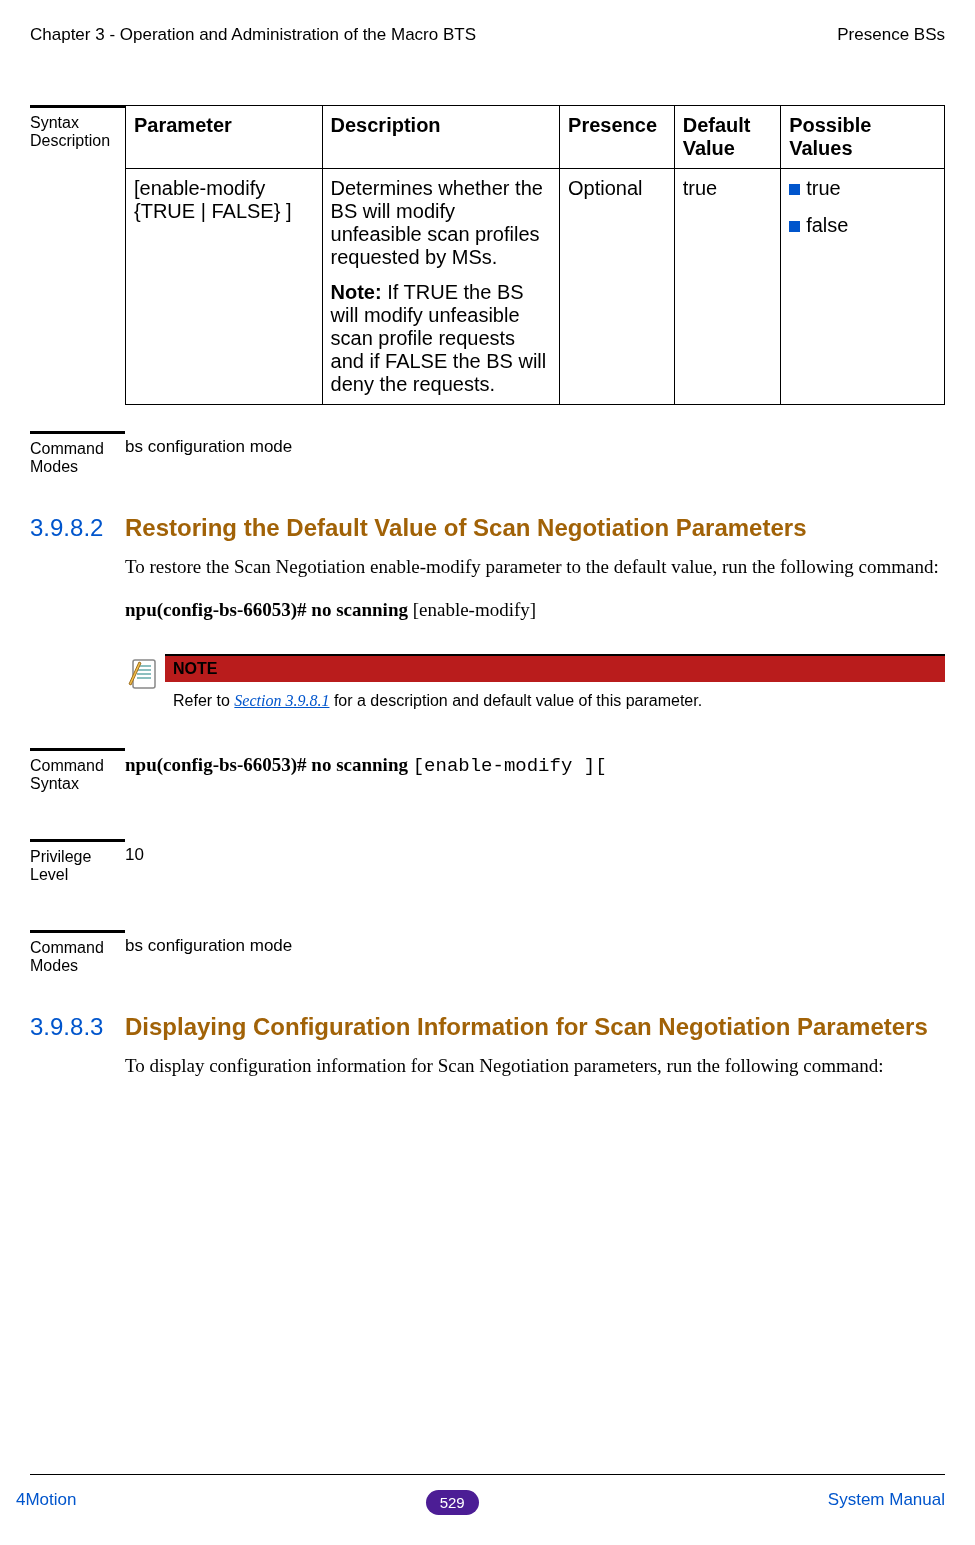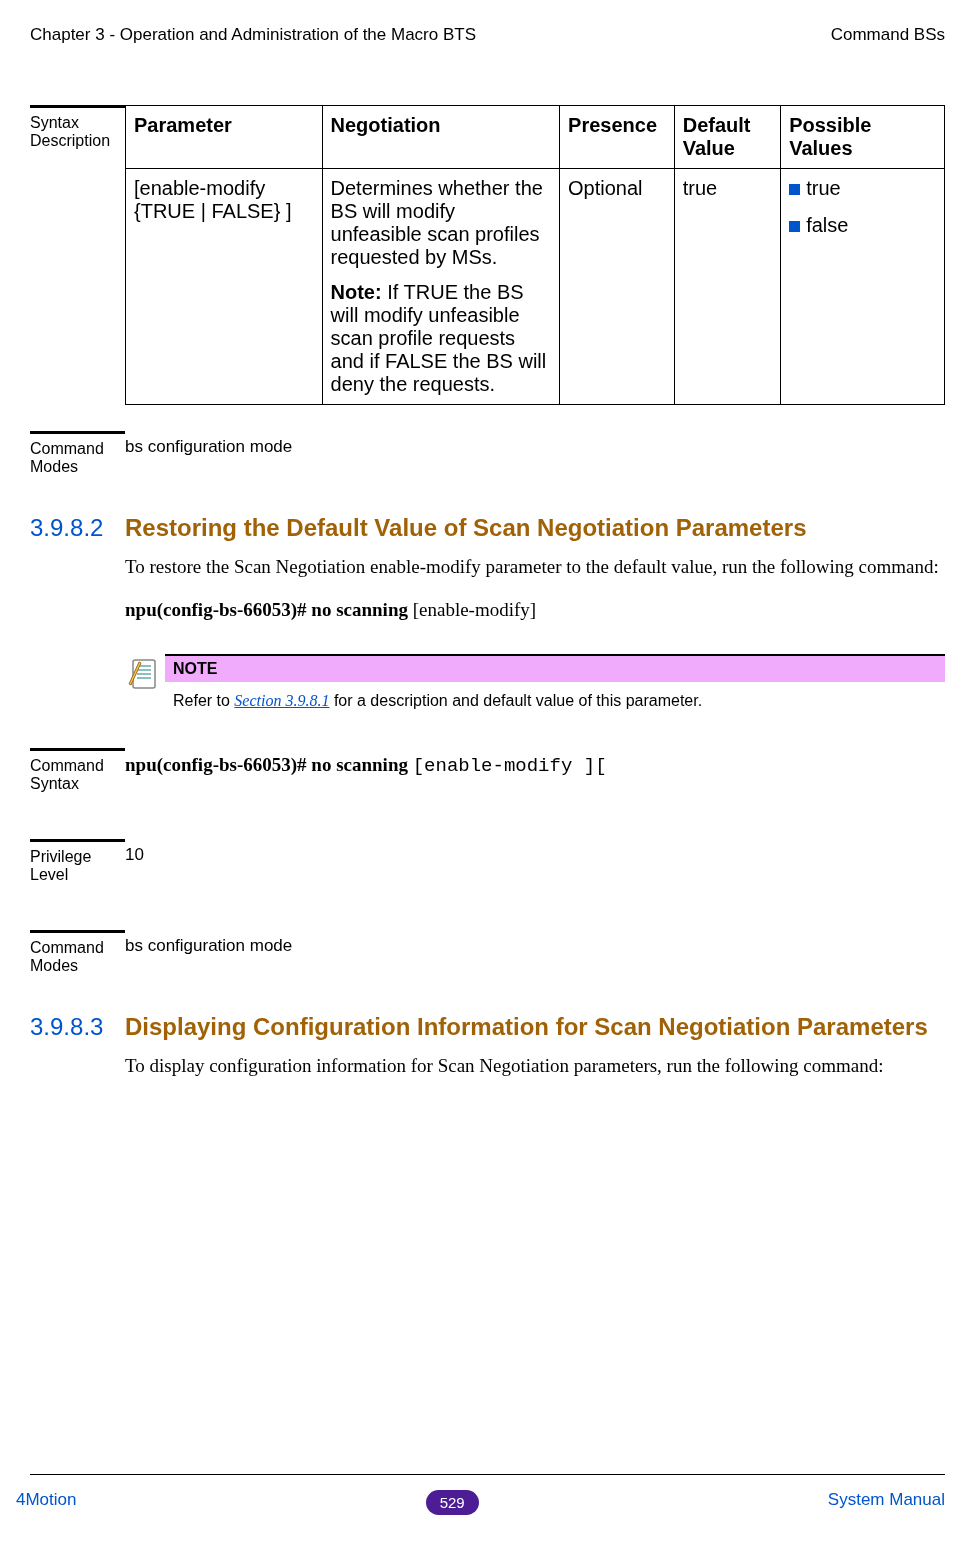--- a/index.html
+++ b/index.html
@@ -95,21 +95,21 @@
   .note-icon {
     width: 40px;
     flex: 0 0 40px;
     padding-top: 2px;
   }
   .note-body {
     flex: 1;
     border-top: 2px solid #000;
   }
   .note-header-bar {
-    background: #f0abfc;
+    background: #b91c1c;
     font-weight: bold;
     font-size: 16px;
     padding: 4px 8px;
   }
   .note-content {
     font-size: 16px;
     padding: 10px 8px 4px 8px;
   }
   .note-link {
     color: #0055cc;
@@ -153,31 +153,31 @@
     width: 36px;
     height: 36px;
   }
 </style>
 </head>
 <body>
 
 <div class="page">
   <div class="running-header">
     <span>Chapter 3 - Operation and Administration of the Macro BTS</span>
-    <span>Command BSs</span>
+    <span>Presence BSs</span>
   </div>
 
   <div class="content-row">
     <div class="side-label bar">Syntax Description</div>
     <div class="main-col">
       <table class="syntax">
         <thead>
           <tr>
             <th style="width:24%">Parameter</th>
-            <th style="width:29%">Negotiation</th>
+            <th style="width:29%">Description</th>
             <th style="width:14%">Presence</th>
             <th style="width:13%">Default Value</th>
             <th style="width:20%">Possible Values</th>
           </tr>
         </thead>
         <tbody>
           <tr>
             <td>[enable-modify {TRUE | FALSE} ]</td>
             <td>
               <div>Determines whether the BS will modify unfeasible scan profiles requested by MSs.</div>

